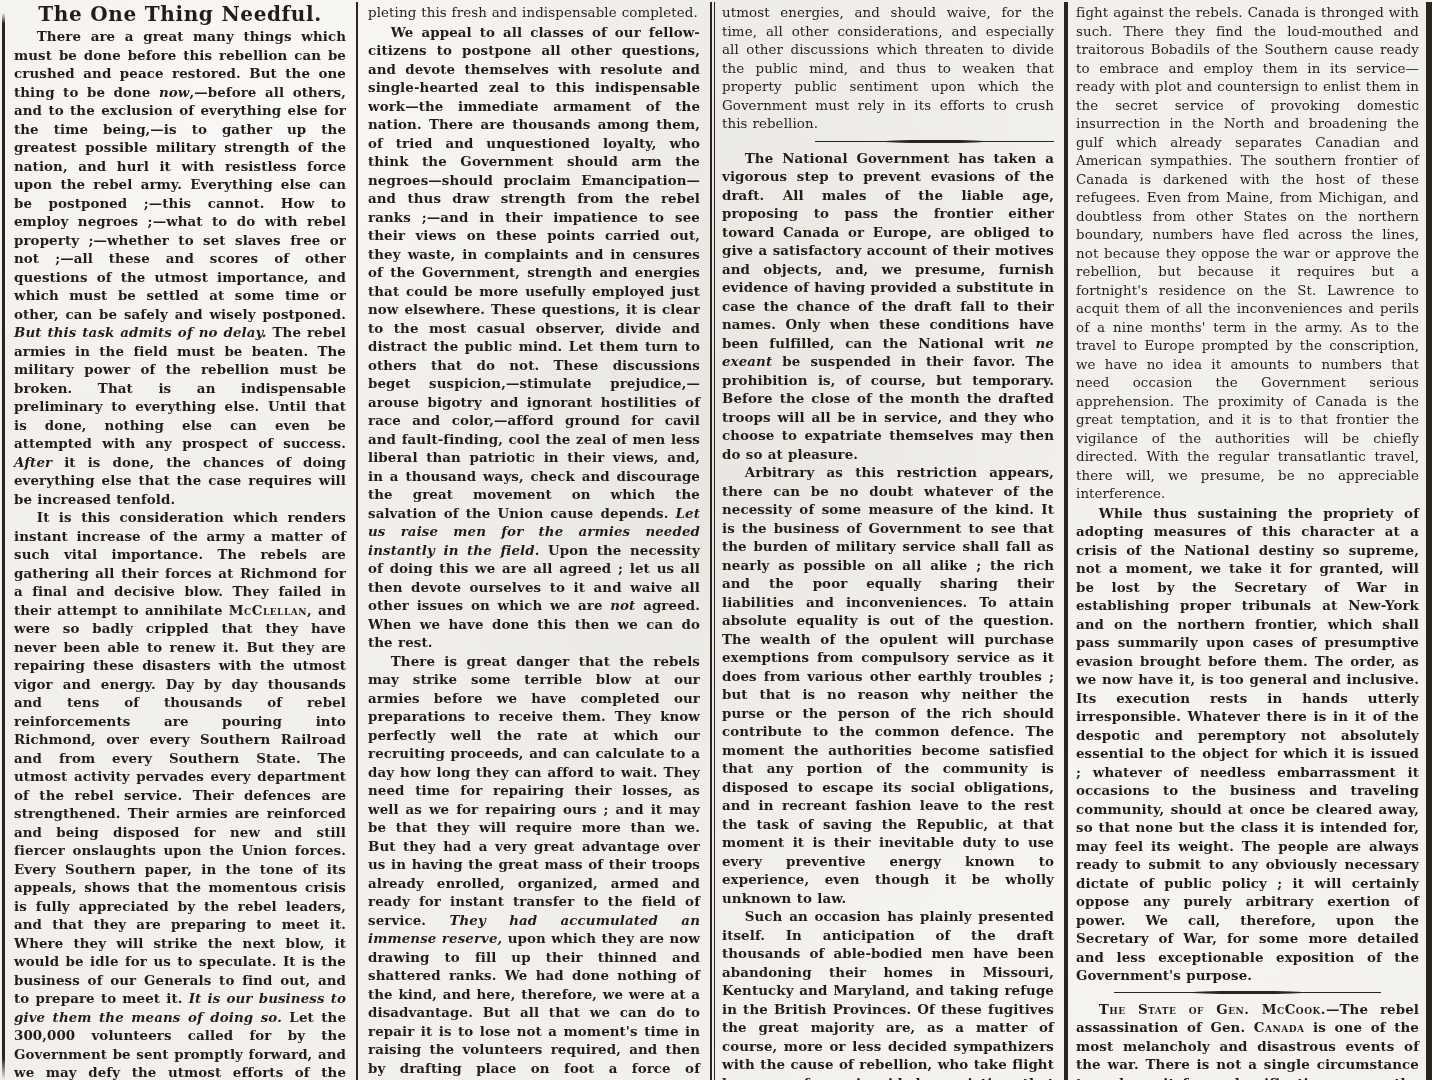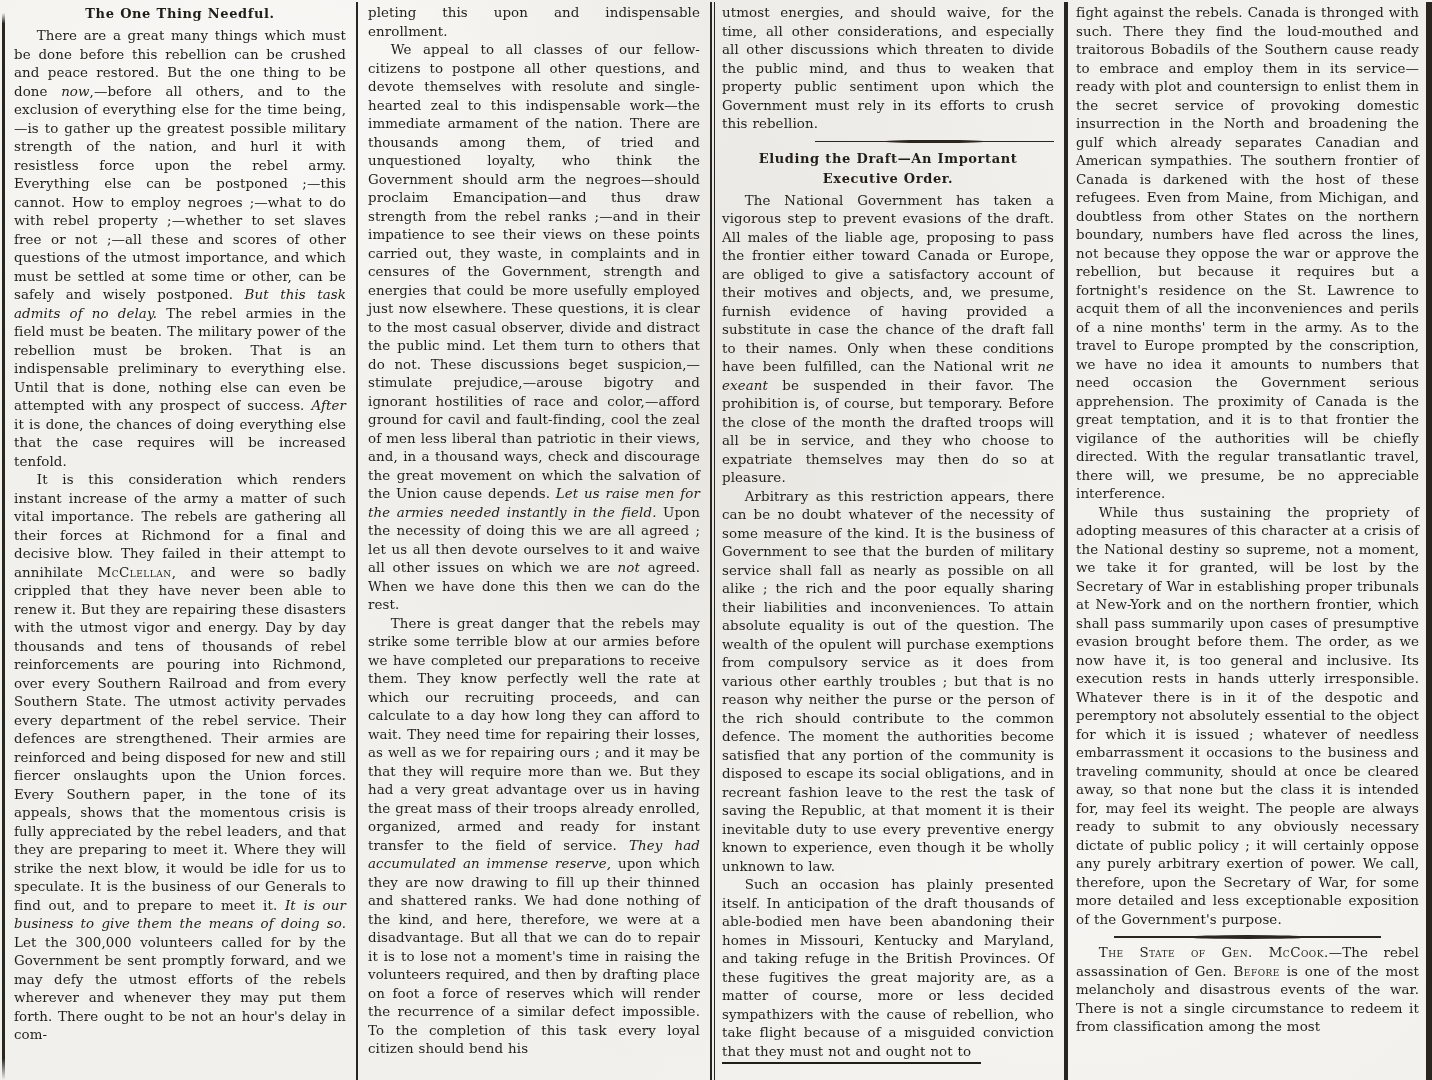--- a/index.html
+++ b/index.html
@@ -42,29 +42,29 @@
     height:1080px;
   }
   .col-last{flex:1 1 auto;}
   .gutter{flex:0 0 12px;position:relative;}
   .gutter::before{content:'';position:absolute;top:0;bottom:0;left:5px;}
   .gutter.g1::before{width:2px;background:var(--rule);}
   .gutter.g2::before{width:5px;background:linear-gradient(90deg,var(--rule) 0 1.5px,transparent 1.5px 3.5px,var(--rule) 3.5px 5px);}
   .gutter.g3::before{width:4px;background:var(--rule);}
   .headline{
     margin:0 0 3px 0;
-    font-size:13px;
+    font-size:20px;
     line-height:20px;
     font-weight:bold;
     text-align:center;
     letter-spacing:.6px;
     text-indent:0;
   }
   .para{margin:0;text-indent:0;}
-  .para.indent{text-indent:1.7em;}
+  .para.indent{text-indent:1.7em;font-weight:bold;}
   .it{font-style:italic;}
   .sc{font-variant:small-caps;letter-spacing:.5px;}
   .rn{}
   .divider{position:relative;height:6px;margin:4px 0 5px 0;}
   .divider::before{content:'';position:absolute;left:0;right:0;top:3px;height:1.5px;background:var(--rule);}
   .divider::after{content:'';position:absolute;left:28%;right:28%;top:2px;height:3.5px;border-radius:50%;background:var(--rule);}
   .divider.right{width:72%;margin-left:auto;}
   .divider.center{width:78%;margin-left:auto;margin-right:auto;}
   .bottom-rule{height:2px;background:var(--ink);width:78%;margin-top:1px;}
 </style>
@@ -73,35 +73,34 @@
 
 <div class="page">
   <div class="edge-rule-left"></div>
   <div class="col">
       <h2 class="headline"><span class="rn">The One Thing Needful.</span></h2>
       <p class="para indent"><span class="rn">There are a great many things which must be done before this rebellion can be crushed and peace restored.  But the one thing to be done </span><span class="it">now</span><span class="rn">,—before all others, and to the exclusion of everything else for the time being,—is to gather up the greatest possible military strength of the nation, and hurl it with resistless force upon the rebel army.  Everything else can be postponed ;—this cannot.  How to employ negroes ;—what to do with rebel property ;—whether to set slaves free or not ;—all these and scores of other questions of the utmost importance, and which must be settled at some time or other, can be safely and wisely postponed.  </span><span class="it">But this task admits of no delay.</span><span class="rn">  The rebel armies in the field must be beaten.  The military power of the rebellion must be broken.  That is an indispensable preliminary to everything else.  Until that is done, nothing else can even be attempted with any prospect of success.  </span><span class="it">After</span><span class="rn"> it is done, the chances of doing everything else that the case requires will be increased tenfold.</span></p>
       <p class="para indent"><span class="rn">It is this consideration which renders instant increase of the army a matter of such vital importance.  The rebels are gathering all their forces at Richmond for a final and decisive blow.  They failed in their attempt to annihilate </span><span class="sc">McClellan</span><span class="rn">, and were so badly crippled that they have never been able to renew it.  But they are repairing these disasters with the utmost vigor and energy.  Day by day thousands and tens of thousands of rebel reinforcements are pouring into Richmond, over every Southern Railroad and from every Southern State.  The utmost activity pervades every department of the rebel service.  Their defences are strengthened.  Their armies are reinforced and being disposed for new and still fiercer onslaughts upon the Union forces.  Every Southern paper, in the tone of its appeals, shows that the momentous crisis is fully appreciated by the rebel leaders, and that they are preparing to meet it.  Where they will strike the next blow, it would be idle for us to speculate.  It is the business of our Generals to find out, and to prepare to meet it.  </span><span class="it">It is our business to give them the means of doing so.</span><span class="rn">  Let the 300,000 volunteers called for by the Government be sent promptly forward, and we may defy the utmost efforts of the rebels wherever and whenever they may put them forth.  There ought to be not an hour's delay in com-</span></p>
     </div>
   <div class="gutter g1"></div>
   <div class="col">
-      <p class="para"><span class="rn">pleting this upon and indispensable enrollment.</span></p>
+      <p class="para"><span class="rn">pleting this fresh and indispensable completed.</span></p>
       <p class="para indent"><span class="rn">We appeal to all classes of our fellow-citizens to postpone all other questions, and devote themselves with resolute and single-hearted zeal to this indispensable work—the immediate armament of the nation.  There are thousands among them, of tried and unquestioned loyalty, who think the Government should arm the negroes—should proclaim Emancipation—and thus draw strength from the rebel ranks ;—and in their impatience to see their views on these points carried out, they waste, in complaints and in censures of the Government, strength and energies that could be more usefully employed just now elsewhere.  These questions, it is clear to the most casual observer, divide and distract the public mind.  Let them turn to others that do not.  These discussions beget suspicion,—stimulate prejudice,—arouse bigotry and ignorant hostilities of race and color,—afford ground for cavil and fault-finding, cool the zeal of men less liberal than patriotic in their views, and, in a thousand ways, check and discourage the great movement on which the salvation of the Union cause depends.  </span><span class="it">Let us raise men for the armies needed instantly in the field.</span><span class="rn">  Upon the necessity of doing this we are all agreed ; let us all then devote ourselves to it and waive all other issues on which we are </span><span class="it">not</span><span class="rn"> agreed.  When we have done this then we can do the rest.</span></p>
       <p class="para indent"><span class="rn">There is great danger that the rebels may strike some terrible blow at our armies before we have completed our preparations to receive them.  They know perfectly well the rate at which our recruiting proceeds, and can calculate to a day how long they can afford to wait.  They need time for repairing their losses, as well as we for repairing ours ; and it may be that they will require more than we.  But they had a very great advantage over us in having the great mass of their troops already enrolled, organized, armed and ready for instant transfer to the field of service.  </span><span class="it">They had accumulated an immense reserve,</span><span class="rn"> upon which they are now drawing to fill up their thinned and shattered ranks.  We had done nothing of the kind, and here, therefore, we were at a disadvantage.  But all that we can do to repair it is to lose not a moment's time in raising the volunteers required, and then by drafting place on foot a force of reserves which will render the recurrence of a similar defect impossible.  To the completion of this task every loyal citizen should bend his</span></p>
     </div>
   <div class="gutter g2"></div>
   <div class="col">
       <p class="para"><span class="rn">utmost energies, and should waive, for the time, all other considerations, and especially all other discussions which threaten to divide the public mind, and thus to weaken that property public sentiment upon which the Government must rely in its efforts to crush this rebellion.</span></p>
       <div class="divider right"></div>
-      <h2 class="headline"><span class="rn">Eluding the Draft—An Important Executive Order.</span></h2>
       <p class="para indent"><span class="rn">The National Government has taken a vigorous step to prevent evasions of the draft.  All males of the liable age, proposing to pass the frontier either toward Canada or Europe, are obliged to give a satisfactory account of their motives and objects, and, we presume, furnish evidence of having provided a substitute in case the chance of the draft fall to their names.  Only when these conditions have been fulfilled, can the National writ </span><span class="it">ne exeant</span><span class="rn"> be suspended in their favor.  The prohibition is, of course, but temporary.  Before the close of the month the drafted troops will all be in service, and they who choose to expatriate themselves may then do so at pleasure.</span></p>
       <p class="para indent"><span class="rn">Arbitrary as this restriction appears, there can be no doubt whatever of the necessity of some measure of the kind.  It is the business of Government to see that the burden of military service shall fall as nearly as possible on all alike ; the rich and the poor equally sharing their liabilities and inconveniences.  To attain absolute equality is out of the question.  The wealth of the opulent will purchase exemptions from compulsory service as it does from various other earthly troubles ; but that is no reason why neither the purse or the person of the rich should contribute to the common defence.  The moment the authorities become satisfied that any portion of the community is disposed to escape its social obligations, and in recreant fashion leave to the rest the task of saving the Republic, at that moment it is their inevitable duty to use every preventive energy known to experience, even though it be wholly unknown to law.</span></p>
       <p class="para indent"><span class="rn">Such an occasion has plainly presented itself.  In anticipation of the draft thousands of able-bodied men have been abandoning their homes in Missouri, Kentucky and Maryland, and taking refuge in the British Provinces.  Of these fugitives the great majority are, as a matter of course, more or less decided sympathizers with the cause of rebellion, who take flight because of a misguided conviction that they must not and ought not to</span></p>
       <div class="bottom-rule"></div>
     </div>
   <div class="gutter g3"></div>
   <div class="col col-last">
       <p class="para"><span class="rn">fight against the rebels.  Canada is thronged with such.  There they find the loud-mouthed and traitorous Bobadils of the Southern cause ready to embrace and employ them in its service—ready with plot and countersign to enlist them in the secret service of provoking domestic insurrection in the North and broadening the gulf which already separates Canadian and American sympathies.  The southern frontier of Canada is darkened with the host of these refugees.  Even from Maine, from Michigan, and doubtless from other States on the northern boundary, numbers have fled across the lines, not because they oppose the war or approve the rebellion, but because it requires but a fortnight's residence on the St. Lawrence to acquit them of all the inconveniences and perils of a nine months' term in the army.  As to the travel to Europe prompted by the conscription, we have no idea it amounts to numbers that need occasion the Government serious apprehension.  The proximity of Canada is the great temptation, and it is to that frontier the vigilance of the authorities will be chiefly directed.  With the regular transatlantic travel, there will, we presume, be no appreciable interference.</span></p>
       <p class="para indent"><span class="rn">While thus sustaining the propriety of adopting measures of this character at a crisis of the National destiny so supreme, not a moment, we take it for granted, will be lost by the Secretary of War in establishing proper tribunals at New-York and on the northern frontier, which shall pass summarily upon cases of presumptive evasion brought before them.  The order, as we now have it, is too general and inclusive.  Its execution rests in hands utterly irresponsible.  Whatever there is in it of the despotic and peremptory not absolutely essential to the object for which it is issued ; whatever of needless embarrassment it occasions to the business and traveling community, should at once be cleared away, so that none but the class it is intended for, may feel its weight.  The people are always ready to submit to any obviously necessary dictate of public policy ; it will certainly oppose any purely arbitrary exertion of power.  We call, therefore, upon the Secretary of War, for some more detailed and less exceptionable exposition of the Government's purpose.</span></p>
       <div class="divider center"></div>
-      <p class="para indent"><span class="sc">The State of Gen. McCook.</span><span class="rn">—The rebel assassination of Gen. </span><span class="sc">Before</span><span class="rn"> is one of the most melancholy and disastrous events of the war.  There is not a single circumstance to redeem it from classification among the most</span></p>
+      <p class="para indent"><span class="sc">The State of Gen. McCook.</span><span class="rn">—The rebel assassination of Gen. </span><span class="sc">Canada</span><span class="rn"> is one of the most melancholy and disastrous events of the war.  There is not a single circumstance to redeem it from classification among the most</span></p>
     </div>
   <div class="edge-rule-right"></div>
 </div>
 
 </body></html>

